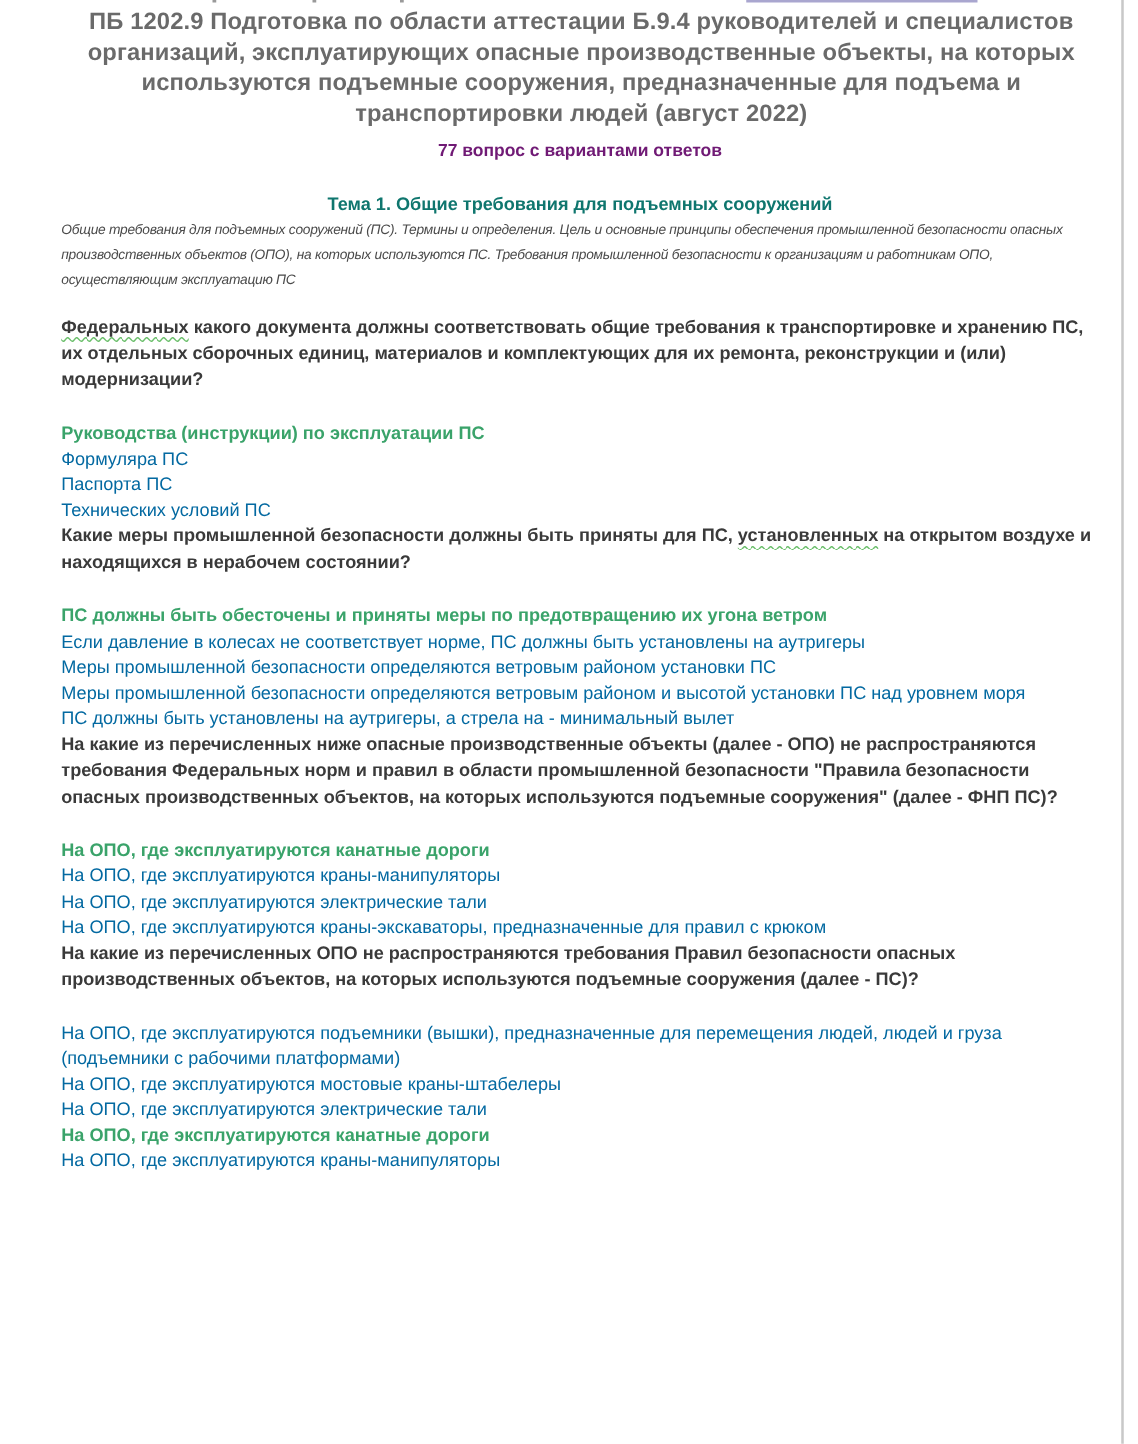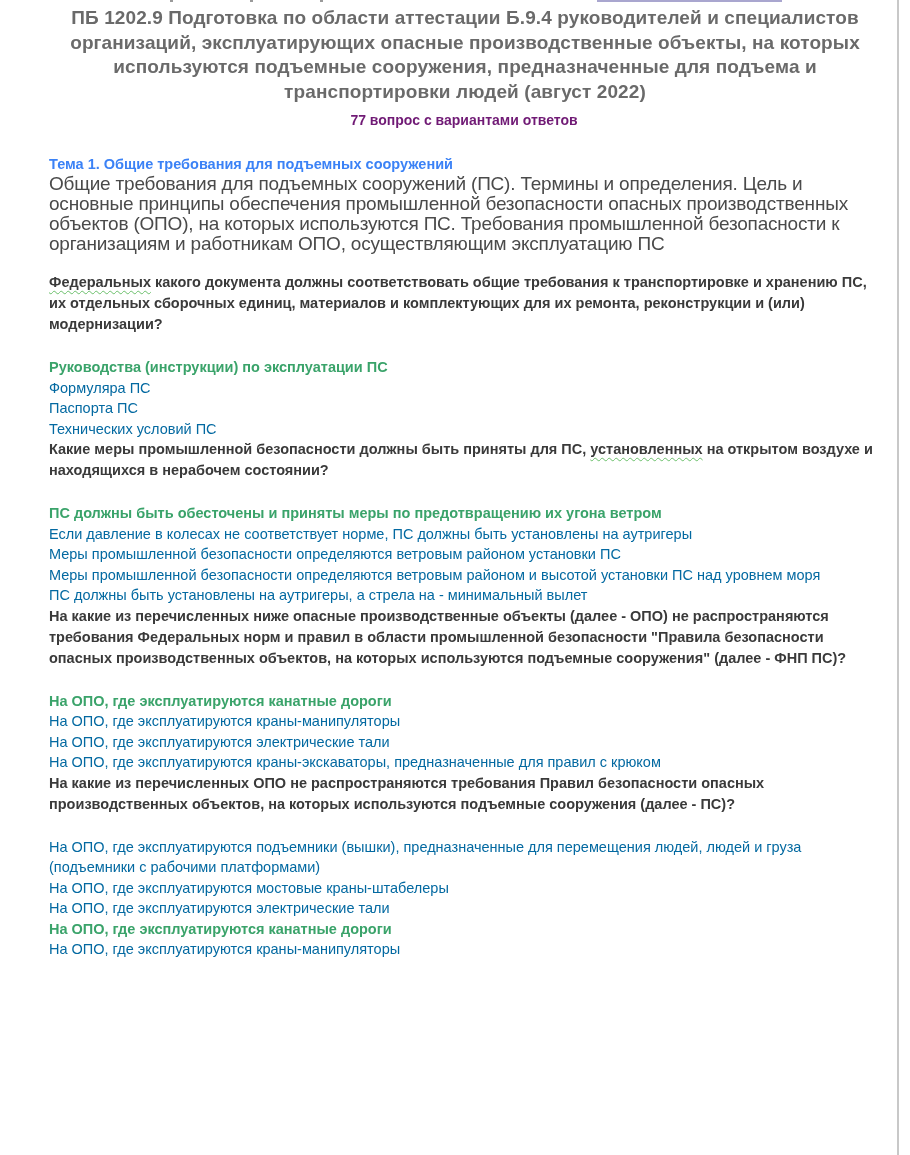--- a/index.html
+++ b/index.html
@@ -62,32 +62,33 @@
     }
     .subtitle {
       text-align: center;
       font-weight: bold;
       font-size: 14px;
       line-height: 20px;
       color: #701a75;
       margin-top: 6px;
     }
     .topic-heading {
-      text-align: left;
+      text-align: center;
       font-weight: bold;
       font-size: 14.5px;
       line-height: 20px;
-      color: #3b82f6;
+      color: #0f766e;
       margin-top: 24px;
     }
     .topic-desc {
-      font-size: 19px;
+      font-size: 11px;
       line-height: 20px;
       color: #4a4a4a;
       letter-spacing: -0.2px;
+      font-style: italic;
     }
     .question {
       font-weight: bold;
       font-size: 14.5px;
       line-height: 21px;
       color: #3a3a3a;
     }
     .squiggle {
       text-decoration: underline wavy #6bbf6b;
       text-decoration-thickness: 1px;

